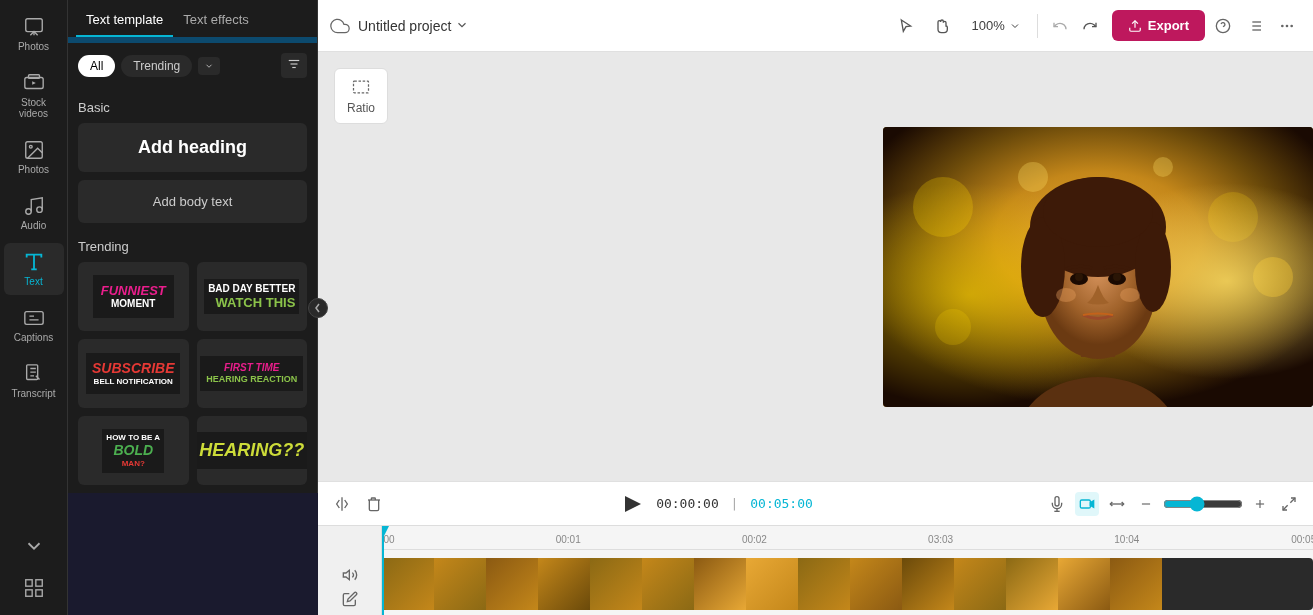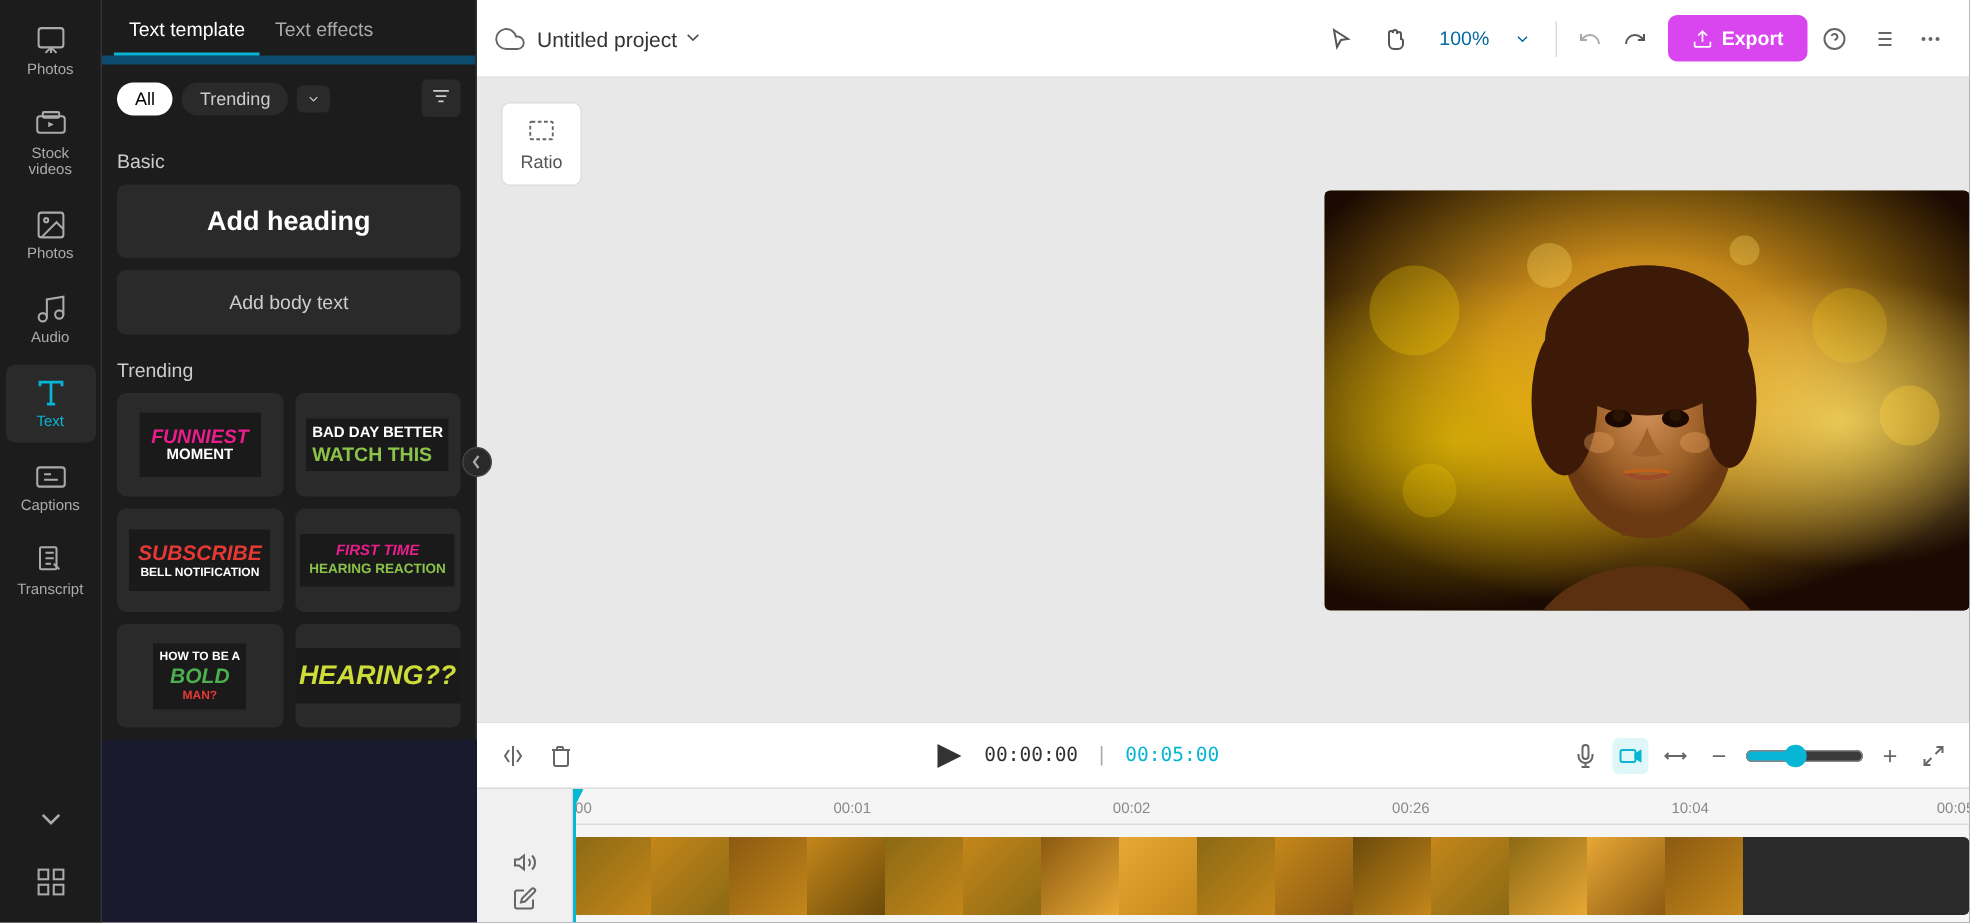--- a/index.html
+++ b/index.html
@@ -175,21 +175,21 @@
       padding: 8px;
     }
     .tmpl-funniest .line1 { color: #e91e8c; font-style: italic; font-size: 13px; }
     .tmpl-funniest .line2 { color: #fff; font-size: 10px; }
 
     
     .tmpl-badday {
       background: #1a1a1a;
       font-size: 9px;
       font-weight: 900;
-      text-align: left;
+      text-align: right;
       line-height: 1.2;
       padding: 4px;
     }
     .tmpl-badday .line1 { color: #fff; font-size: 10px; }
     .tmpl-badday .line2 { color: #8bc34a; font-size: 13px; }
 
     
     .tmpl-subscribe {
       background: #1a1a1a;
       font-size: 9px;
@@ -294,39 +294,39 @@
       cursor: pointer;
       padding: 6px;
       border-radius: 4px;
       color: #555;
       display: flex;
       align-items: center;
     }
     .zoom-selector {
       display: flex;
       align-items: center;
-      gap: 16px;
+      gap: 4px;
       font-size: 13px;
-      color: #0369a1;
+      color: #404040;
       cursor: pointer;
       padding: 4px 8px;
       border-radius: 4px;
       justify-content: flex-end;
     }
     .divider-v {
       width: 1px;
       height: 24px;
       background: #ddd;
     }
     .undo-redo {
       display: flex;
       gap: 2px;
     }
     .export-btn {
-      background: #d946ef;
+      background: #be185d;
       border: none;
       color: #fff;
       font-size: 13px;
       font-weight: 600;
       padding: 8px 16px;
       border-radius: 6px;
       cursor: pointer;
       display: flex;
       align-items: center;
       gap: 6px;
@@ -951,21 +951,21 @@
         </svg>
       </button>
     </div>
 
     <div class="track-main">
 
       <div class="timeline-ruler">
         <div class="ruler-mark" style="left:0px;">00:00</div>
         <div class="ruler-mark" style="left:calc(20%);">00:01</div>
         <div class="ruler-mark" style="left:calc(40%);">00:02</div>
-        <div class="ruler-mark" style="left:calc(60%);">00:26</div>
+        <div class="ruler-mark" style="left:calc(60%);">03:03</div>
         <div class="ruler-mark" style="left:calc(80%);">10:04</div>
         <div class="ruler-mark" style="left:calc(99%);">00:05</div>
       </div>
 
       <div class="timeline-playhead" style="left:0px;">
         <div class="playhead-marker"></div>
       </div>
 
       <div style="padding: 4px 0 0 0; position:relative;">
         <div class="video-track">

